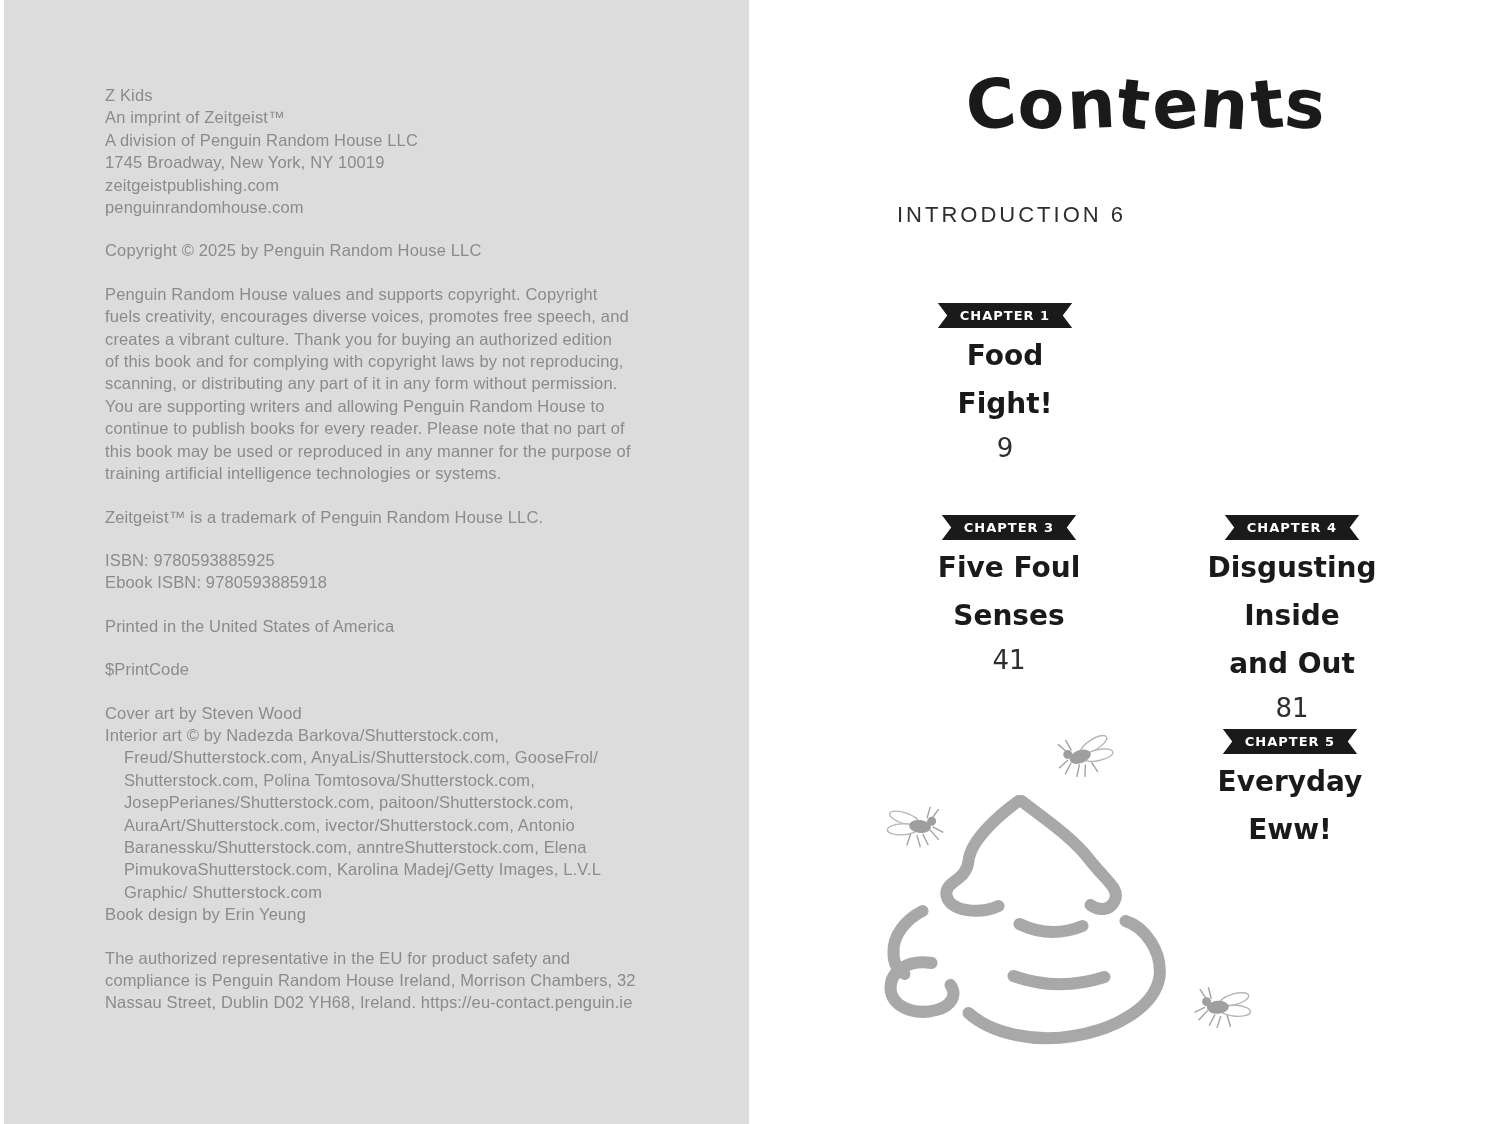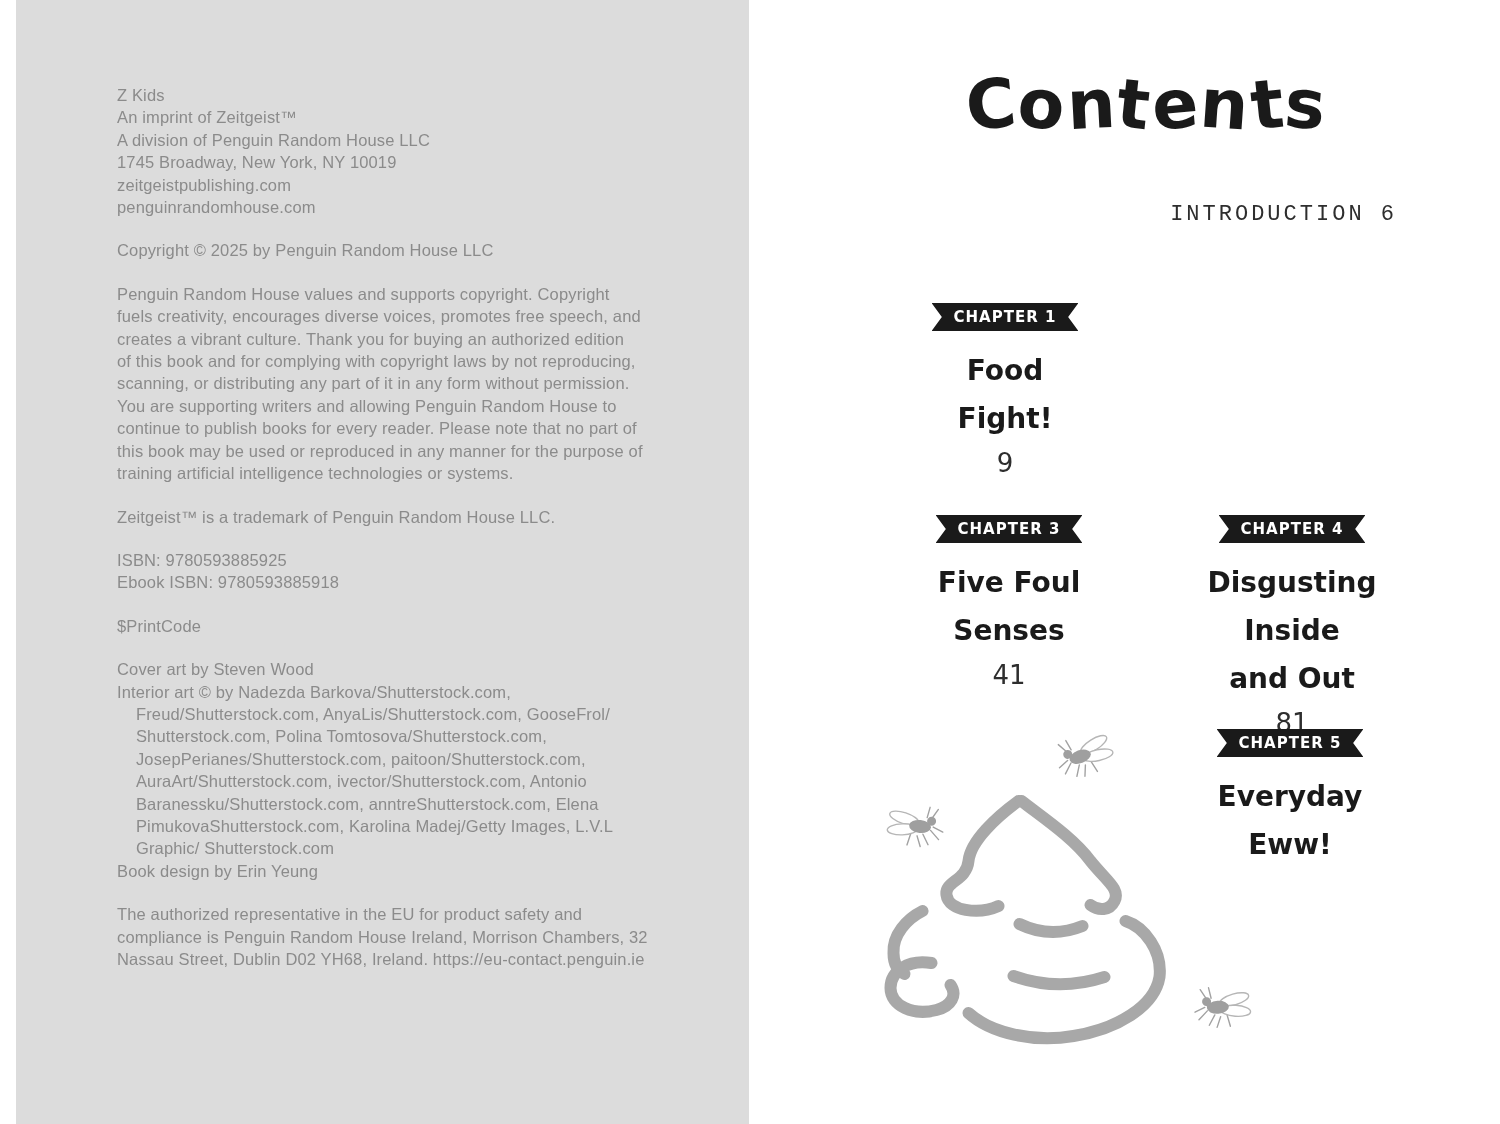--- a/index.html
+++ b/index.html
@@ -3,21 +3,21 @@
 <meta charset="utf-8">
 <style>
   html,body{margin:0;padding:0;}
   body{
     width:1500px;height:1124px;position:relative;overflow:hidden;
     background:#ffffff;
     font-family:"Liberation Sans", sans-serif;
   }
   
   .left-page{
-    position:absolute;left:16px;top:0;width:749px;height:1124px;
+    position:absolute;left:4px;top:0;width:749px;height:1124px;
     background:#dcdcdc;
     box-sizing:border-box;
     padding:84px 60px 0 101px;
   }
   .left-page .block{
     margin:0 0 21px 0;
     font-size:16.5px;line-height:22.4px;letter-spacing:.15px;
     color:#8b8b8b;
     white-space:pre-line;
   }
@@ -28,40 +28,40 @@
   }
   .contents-title{
     position:absolute;left:148px;top:68px;width:500px;
     text-align:center;
     font-family:"DejaVu Sans", sans-serif;
     font-weight:900;font-size:68px;line-height:1.1;letter-spacing:2px;
     color:#1a1a1a;
   }
   .intro-line{
     position:absolute;left:148px;top:202px;width:500px;
-    text-align:right;
-    font-family:Liberation Mono, monospace;
+    text-align:left;
+    font-family:Liberation Sans, sans-serif;
     font-size:22px;letter-spacing:3px;color:#2e2e2e;
   }
   .chapter{
     position:absolute;width:320px;text-align:center;
   }
   .ch1{left:96px;top:303px;}
   .ch2{left:383px;top:303px;}
   .ch3{left:100px;top:515px;}
   .ch4{left:383px;top:515px;}
   .ch5{left:381px;top:729px;}
   .chapter-banner{
     display:inline-block;
     background:#1a1a1a;color:#ffffff;
     font-family:"DejaVu Sans", sans-serif;
-    font-weight:700;font-size:15px;letter-spacing:1px;
+    font-weight:700;font-size:13px;letter-spacing:1px;
     padding:5px 22px 5px 22px;
     clip-path:polygon(0 0,100% 0,93% 50%,100% 100%,0 100%,7% 50%);
-    margin-bottom:16px;
+    margin-bottom:4px;
   }
   .chapter-title{
     font-family:"DejaVu Sans", sans-serif;
     font-weight:900;font-size:28px;line-height:48px;letter-spacing:0px;
     color:#1a1a1a;white-space:pre-line;
   }
   .chapter-page{
     margin-top:5px;
     font-family:"DejaVu Sans", sans-serif;
     font-weight:400;font-size:26px;color:#2e2e2e;
@@ -89,20 +89,21 @@
 creates a vibrant culture. Thank you for buying an authorized edition
 of this book and for complying with copyright laws by not reproducing,
 scanning, or distributing any part of it in any form without permission.
 You are supporting writers and allowing Penguin Random House to
 continue to publish books for every reader. Please note that no part of
 this book may be used or reproduced in any manner for the purpose of
 training artificial intelligence technologies or systems.</div>
   <div class="block">Zeitgeist™ is a trademark of Penguin Random House LLC.</div>
   <div class="block">ISBN: 9780593885925
 Ebook ISBN: 9780593885918</div>
+  <div class="block">Printed in the United States of America</div>
   <div class="block">$PrintCode</div>
   <div class="block">Cover art by Steven Wood
 Interior art © by Nadezda Barkova/Shutterstock.com,
 &nbsp;&nbsp;&nbsp;&nbsp;Freud/Shutterstock.com, AnyaLis/Shutterstock.com, GooseFrol/
 &nbsp;&nbsp;&nbsp;&nbsp;Shutterstock.com, Polina Tomtosova/Shutterstock.com,
 &nbsp;&nbsp;&nbsp;&nbsp;JosepPerianes/Shutterstock.com, paitoon/Shutterstock.com,
 &nbsp;&nbsp;&nbsp;&nbsp;AuraArt/Shutterstock.com, ivector/Shutterstock.com, Antonio
 &nbsp;&nbsp;&nbsp;&nbsp;Baranessku/Shutterstock.com, anntreShutterstock.com, Elena
 &nbsp;&nbsp;&nbsp;&nbsp;PimukovaShutterstock.com, Karolina Madej/Getty Images, L.V.L
 &nbsp;&nbsp;&nbsp;&nbsp;Graphic/ Shutterstock.com

